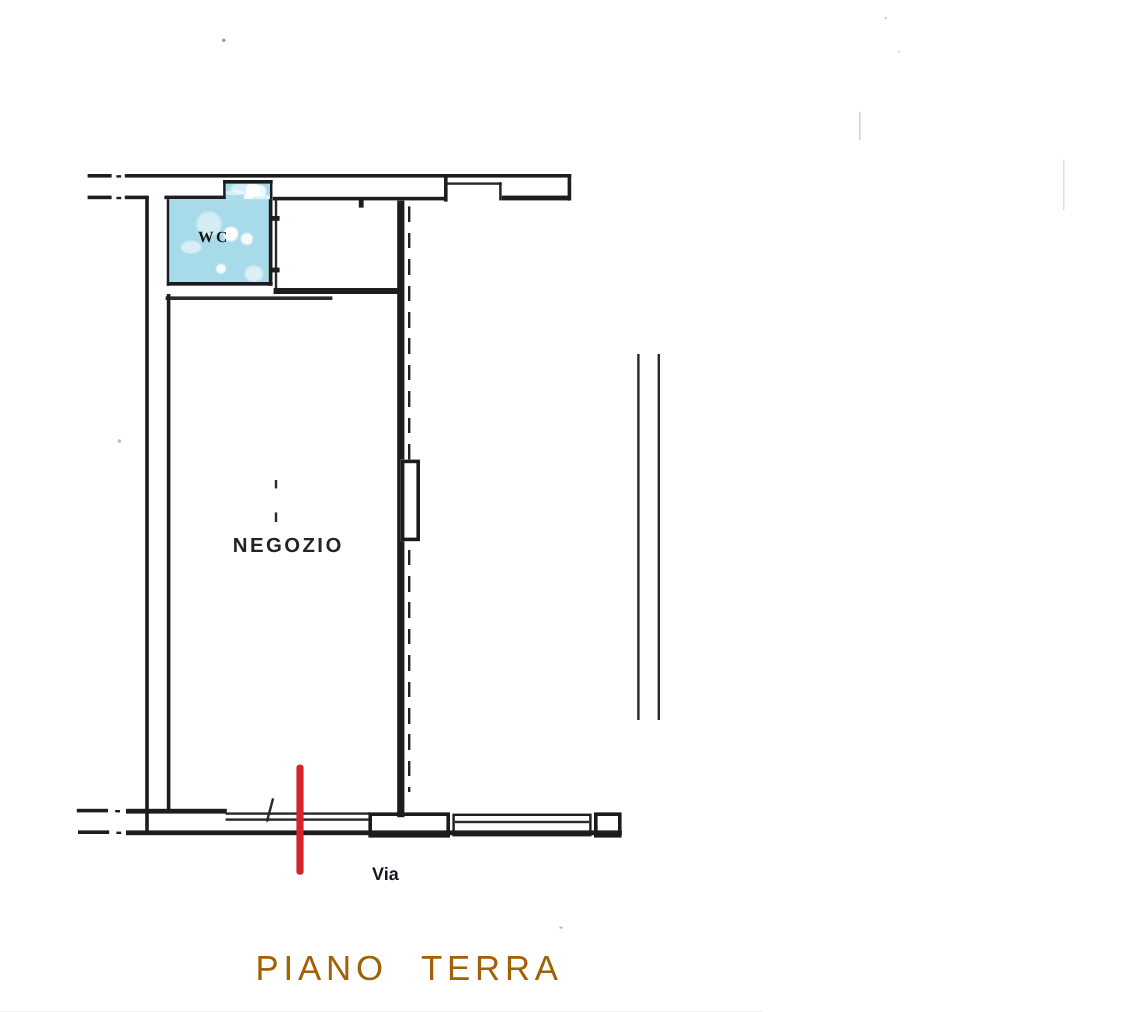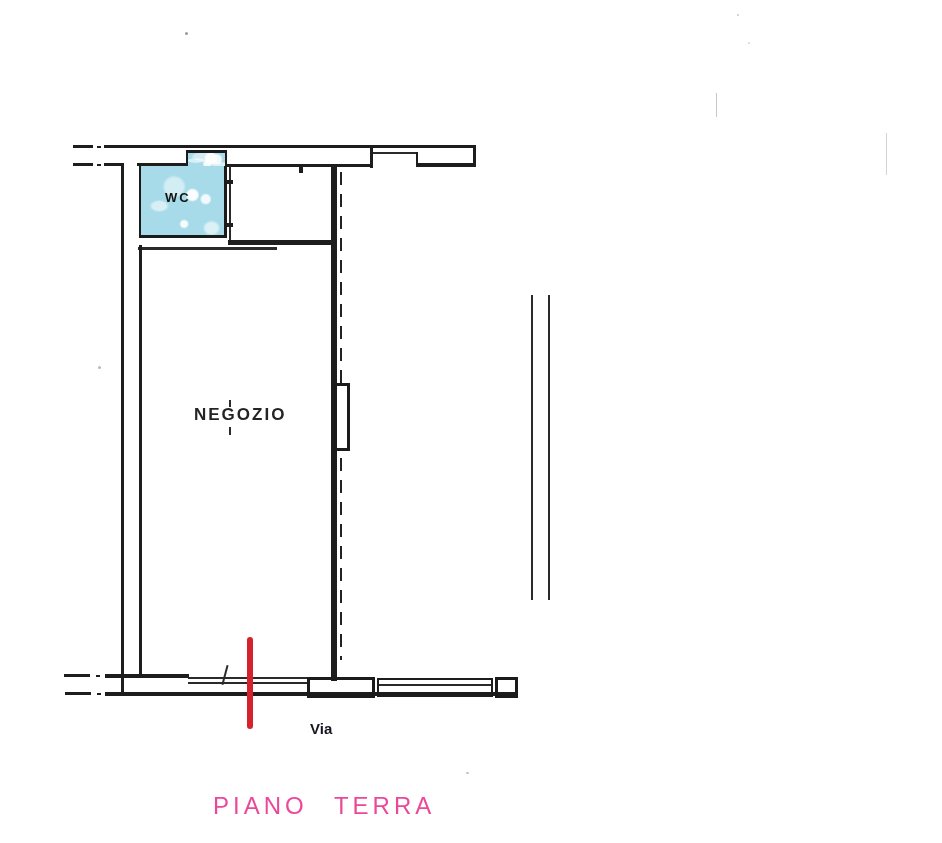--- a/index.html
+++ b/index.html
@@ -22,23 +22,23 @@
       radial-gradient(ellipse at 40% 30%, rgba(255,255,255,.5) 0 9px, rgba(255,255,255,0) 12px),
       radial-gradient(ellipse at 85% 90%, rgba(255,255,255,.6) 0 6px, rgba(255,255,255,0) 9px);
   }
   .dash-v{
     background:repeating-linear-gradient(to bottom,#222 0 13px,rgba(0,0,0,0) 13px 22px);
   }
   .box{border:2px solid #1d1d1d;background:transparent;box-sizing:border-box;}
   .box-thick{border:3px solid #1b1b1b;background:transparent;box-sizing:border-box;}
   .label{color:#1f1f1f;white-space:nowrap;}
   .wc-label{font-size:13px;font-weight:700;letter-spacing:2px;color:#141414;}
-  .negozio-label{font-size:17px;font-weight:700;letter-spacing:2px;color:#242424;}
+  .negozio-label{font-size:17px;font-weight:700;letter-spacing:2px;color:#242424;margin-top:40px;}
   .via-label{font-size:15px;font-weight:700;color:#15151f;}
-  .title-label{font-size:24px;font-weight:400;letter-spacing:4px;word-spacing:16px;color:#ec4899;}
+  .title-label{font-size:29px;font-weight:400;letter-spacing:4px;word-spacing:16px;color:#a16207;}
   .red-marker{background:#d6222d;border-radius:3px;}
   .dot{border-radius:50%;}
 </style>
 </head>
 <body>
 
 <div class="canvas">
 
   <div class="abs faint" style="left:716px;top:93px;width:1px;height:24px;"></div>
   <div class="abs faint" style="left:886px;top:133px;width:1px;height:42px;background:#d4d4d8;"></div>
@@ -57,21 +57,21 @@
   <div class="abs ink" style="left:227px;top:164px;width:145px;height:3px;"></div>
   <div class="abs thin" style="left:372px;top:152px;width:46px;height:2px;"></div>
   <div class="abs ink" style="left:370px;top:145px;width:3px;height:23px;"></div>
   <div class="abs ink" style="left:416px;top:152px;width:2px;height:15px;"></div>
   <div class="abs ink" style="left:418px;top:163px;width:57px;height:4px;"></div>
   <div class="abs ink" style="left:473px;top:145px;width:3px;height:22px;"></div>
 
   <div class="abs wc-fill" style="left:186px;top:150px;width:41px;height:16px;border-top:3px solid #1b1b1b;border-left:2px solid #1b1b1b;border-right:2px solid #1b1b1b;box-sizing:border-box;"></div>
   <div class="abs ink" style="left:137px;top:163px;width:51px;height:3px;"></div>
   <div class="abs wc-fill" style="left:139px;top:166px;width:88px;height:72px;border-left:2px solid #1b1b1b;border-right:3px solid #1b1b1b;border-bottom:3px solid #1b1b1b;box-sizing:border-box;">
-    <span class="abs wc-label label" style="left:24px;top:24px;">WC</span>
+    <span class="abs wc-label label" style="left:24px;top:24px;font-family:Liberation Serif, serif;">WC</span>
   </div>
 
   <div class="abs thin" style="left:229px;top:166px;width:2px;height:74px;"></div>
   <div class="abs ink" style="left:226px;top:180px;width:7px;height:4px;"></div>
   <div class="abs ink" style="left:226px;top:223px;width:7px;height:4px;"></div>
   <div class="abs ink" style="left:299px;top:166px;width:4px;height:7px;"></div>
   <div class="abs ink" style="left:228px;top:240px;width:108px;height:5px;"></div>
   <div class="abs thin" style="left:138px;top:247px;width:139px;height:3px;"></div>
 
   <div class="abs ink" style="left:121px;top:164px;width:3px;height:530px;"></div>

